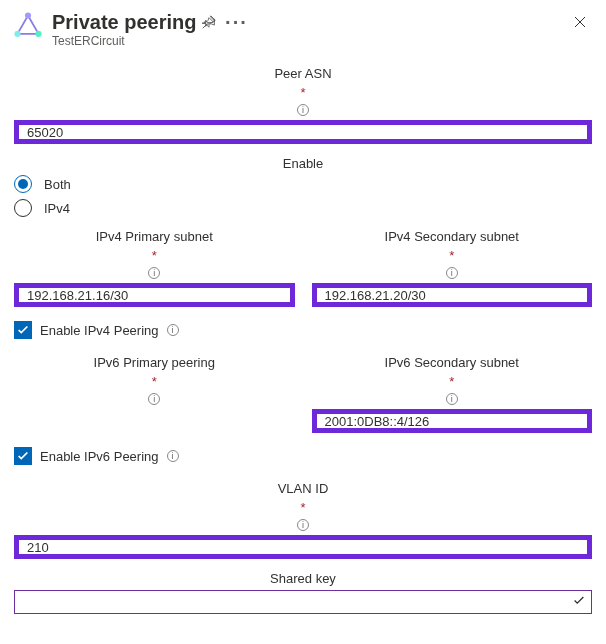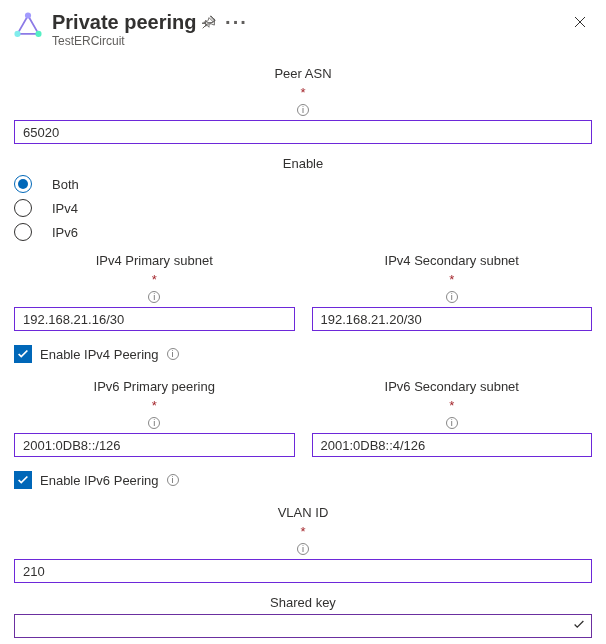--- a/index.html
+++ b/index.html
@@ -23,27 +23,27 @@
   .form { margin-top: 18px; }
   .field { margin-bottom: 12px; }
   .label { font-size: 13px; color:#323130; display:flex; align-items:center; gap:4px; margin-bottom:4px;flex-direction:column; }
   .req { color: #a4262c; }
   .info-icon { width:12px; height:12px; border:1px solid #888; border-radius:50%; display:inline-flex; align-items:center; justify-content:center; font-size:9px; color:#666; cursor:pointer; line-height:1; }
   .text-input {
     width: 100%;
     height: 24px;
     padding: 2px 8px;
     font-size: 13px;
-    border: 1px solid #6d28d9;
+    border: 5px solid #6d28d9;
     outline: none;
     font-family: inherit;
     color: #323130;
   }
   .radio-group { display:flex; flex-direction:column; gap:6px; margin-top:4px; }
-  .radio-row { display:flex; align-items:center; gap:20px; cursor:pointer; }
+  .radio-row { display:flex; align-items:center; gap:12px; cursor:pointer; }
   .radio-outer { width:18px; height:18px; border-radius:50%; border:1px solid #323130; display:flex; align-items:center; justify-content:center; flex:0 0 18px; }
   .radio-outer.selected { border-color:#0067b8; border-width:1px; }
   .radio-inner { width:10px; height:10px; border-radius:50%; background:#0067b8; display:none; }
   .radio-outer.selected .radio-inner { display:block; }
   .two-col { display:flex; gap:17px; }
   .two-col .col { flex:1; }
   .checkbox-row { display:flex; align-items:center; gap:8px; margin-top:2px; margin-bottom:16px; cursor:pointer;}
   .checkbox { width:18px; height:18px; background:#0067b8; display:flex; align-items:center; justify-content:center; flex:0 0 18px; }
   .checkbox svg { width:14px; height:14px; }
   .footer { display:flex; gap:8px; margin-top:40px; }
@@ -109,24 +109,20 @@
       <div class="radio-row">
         <span class="radio-outer selected">
             <span class="radio-inner"></span>
           </span>
         <span>Both</span>
       </div>
       <div class="radio-row">
         <span class="radio-outer"></span>
         <span>IPv4</span>
       </div>
-      <div class="radio-row">
-        <span class="radio-outer"></span>
-        <span>IPv6</span>
-      </div>
     </div>
   </div>
 
   <div class="two-col">
     <div class="col field">
       <div class="label">
         <span>IPv4 Primary subnet</span>
         <span class="req">*</span>
         <span class="info-icon">i</span>
       </div>
@@ -151,21 +147,20 @@
     <span class="info-icon">i</span>
   </div>
 
   <div class="two-col">
     <div class="col field">
       <div class="label">
         <span>IPv6 Primary peering</span>
         <span class="req">*</span>
         <span class="info-icon">i</span>
       </div>
-      <input class="text-input" value="2001:0DB8::/126" style="">
     </div>
     <div class="col field">
       <div class="label">
         <span>IPv6 Secondary subnet</span>
         <span class="req">*</span>
         <span class="info-icon">i</span>
       </div>
       <input class="text-input" value="2001:0DB8::4/126" style="">
     </div>
   </div>

